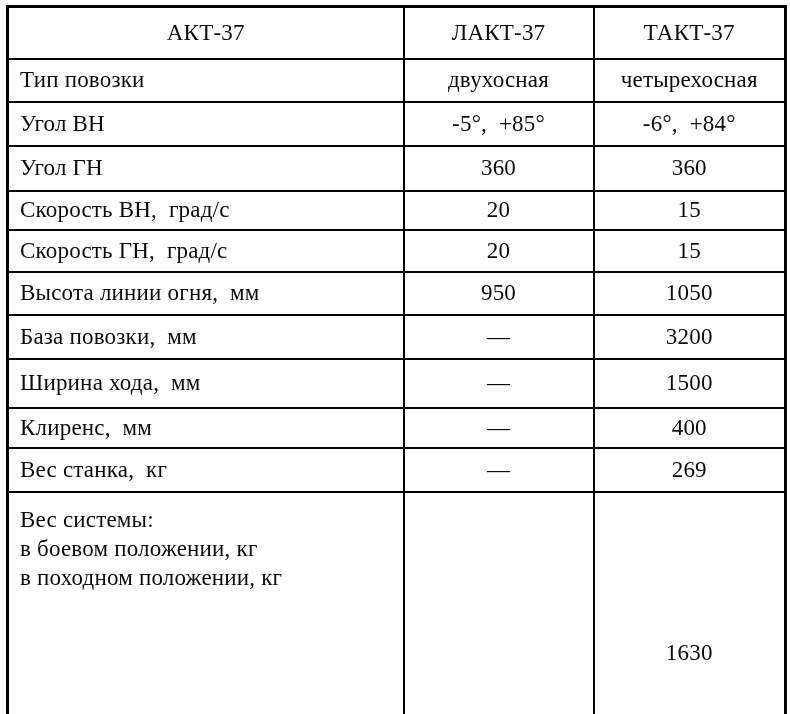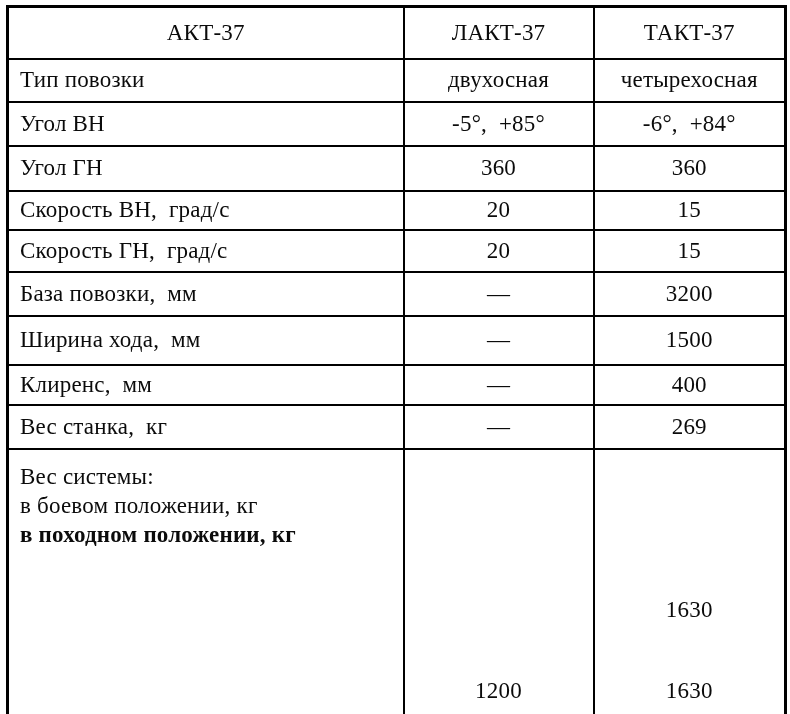--- a/index.html
+++ b/index.html
@@ -67,20 +67,25 @@
       <td class="val">20</td>
       <td class="val">15</td>
     </tr>
 
     <tr style="height:42px;">
       <td class="label">Скорость ГН,  град/с</td>
       <td class="val">20</td>
       <td class="val">15</td>
     </tr>
 
+    <tr style="height:43px;">
+      <td class="label">Высота линии огня,  мм</td>
+      <td class="val">950</td>
+      <td class="val">1050</td>
+    </tr>
 
     <tr style="height:44px;">
       <td class="label">База повозки,  мм</td>
       <td class="val">—</td>
       <td class="val">3200</td>
     </tr>
 
     <tr style="height:49px;">
       <td class="label">Ширина хода,  мм</td>
       <td class="val">—</td>
@@ -96,21 +101,21 @@
     <tr style="height:44px;">
       <td class="label">Вес станка,  кг</td>
       <td class="val">—</td>
       <td class="val">269</td>
     </tr>
 
     <tr class="multiline weight-row" style="height:106px;">
       <td style="vertical-align:top;">
         <div class="line" style="padding-left:11px;">Вес  системы:</div>
         <div class="line" style="padding-left:11px;">в боевом положении,  кг</div>
-        <div class="line" style="padding-left:11px;font-weight:bold;">в походном положении,  кг</div>
+        <div class="line" style="padding-left:11px;">в походном положении,  кг</div>
       </td>
       <td class="val" style="vertical-align:top;">
         <div class="line"></div>
         <div class="line"></div>
         <div class="line">1200</div>
       </td>
       <td class="val" style="vertical-align:top;">
         <div class="line"></div>
         <div class="line">1630</div>
         <div class="line">1630</div>

